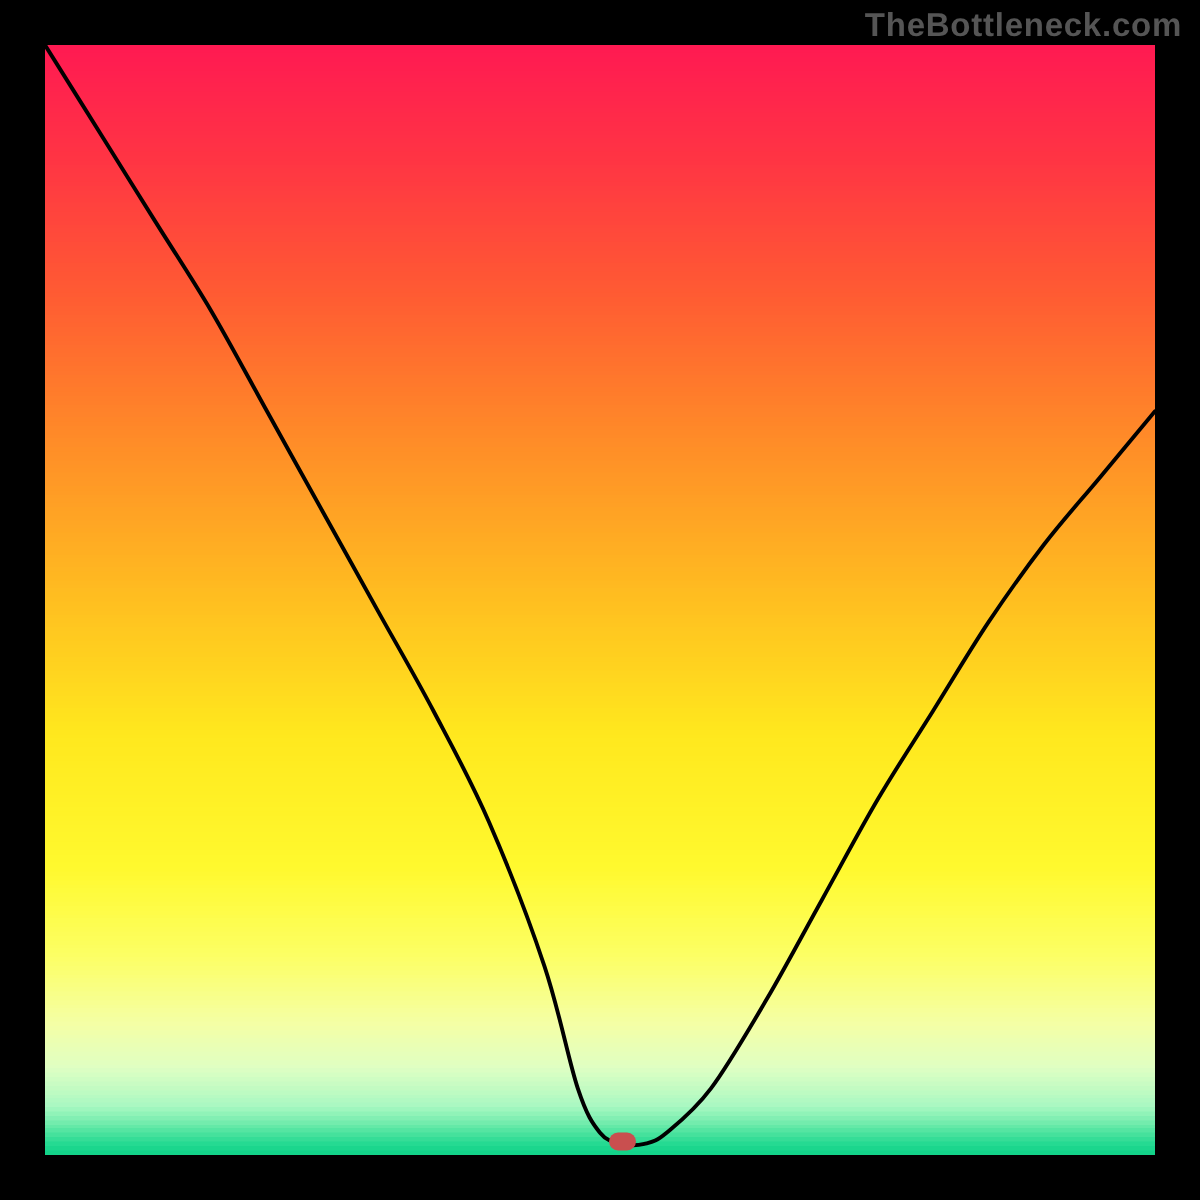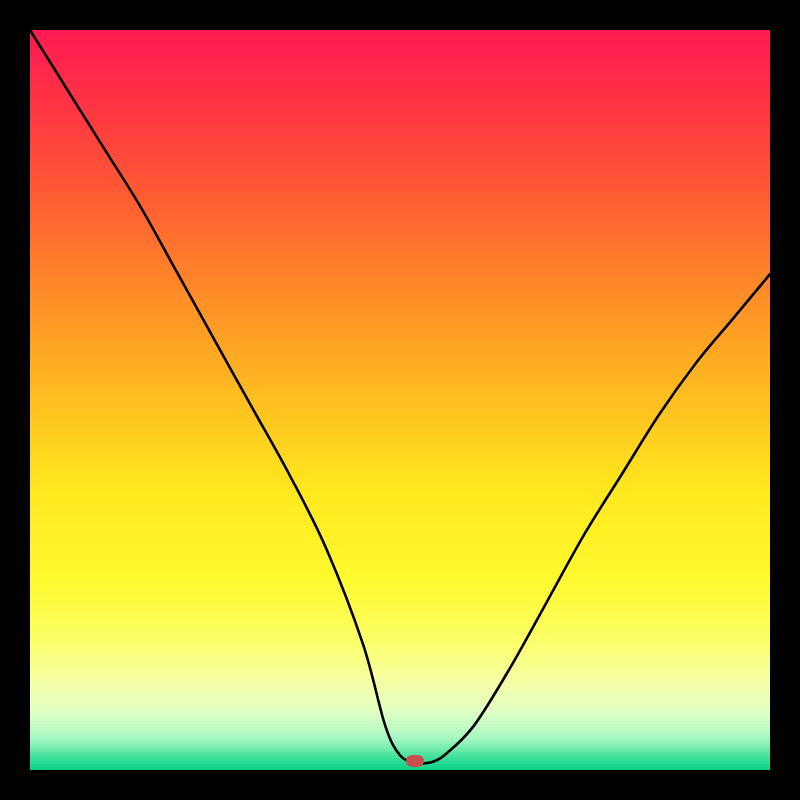--- a/index.html
+++ b/index.html
@@ -55,20 +55,21 @@
     width: 18px;
     height: 12px;
     border-radius: 6px;
     transform: translate(-50%, -50%);
   }
 </style>
 </head>
 <body>
 
 <div class="frame">
+  <div class="watermark">TheBottleneck.com</div>
 
   <div class="plot-area">
     <div class="gradient" id="gradient">
         <div class="band" style="top: -0.5px; height: 4.04615px; background: rgb(255, 26, 82);"></div>
         <div class="band" style="top: 2.35714px; height: 4.04615px; background: rgb(255, 27, 81);"></div>
         <div class="band" style="top: 5.21429px; height: 4.04615px; background: rgb(255, 28, 81);"></div>
         <div class="band" style="top: 8.07143px; height: 4.04615px; background: rgb(255, 29, 80);"></div>
         <div class="band" style="top: 10.9286px; height: 4.04615px; background: rgb(255, 30, 80);"></div>
         <div class="band" style="top: 13.7857px; height: 4.04615px; background: rgb(255, 31, 79);"></div>
         <div class="band" style="top: 16.6429px; height: 4.04615px; background: rgb(255, 32, 79);"></div>

